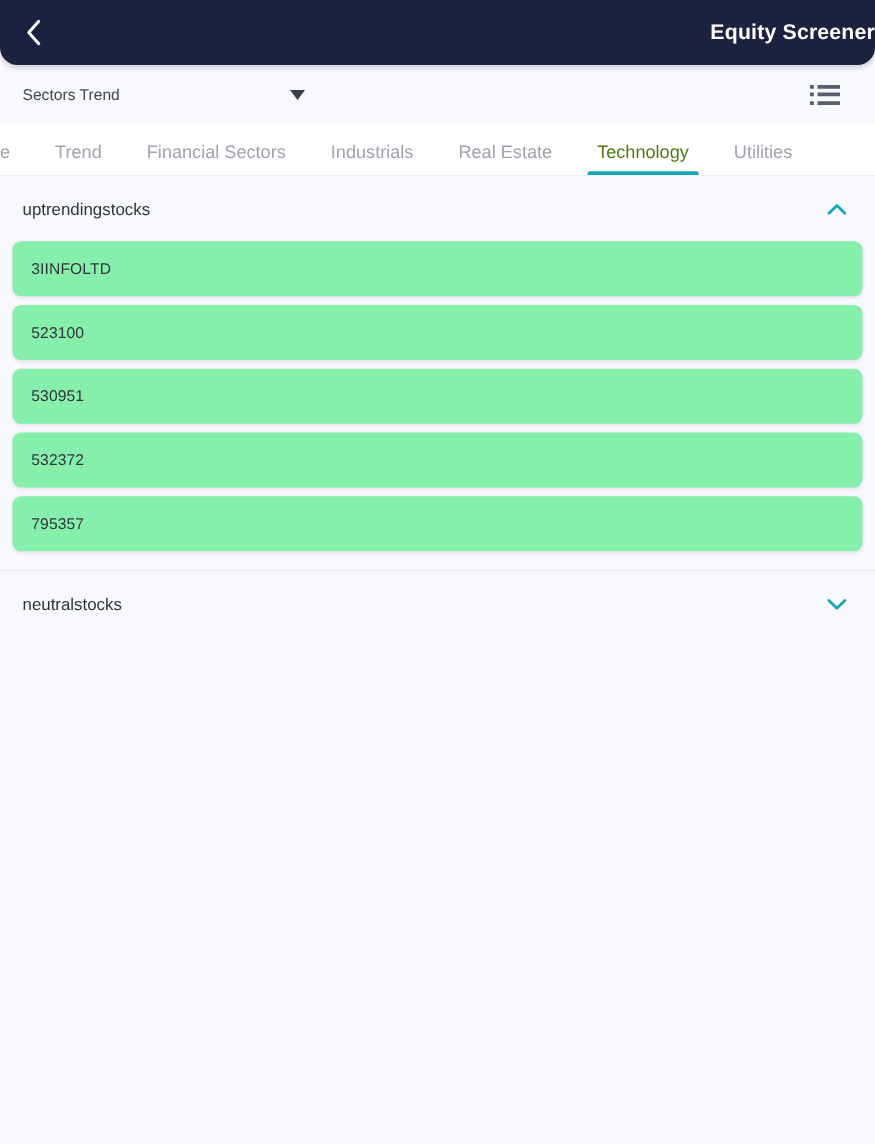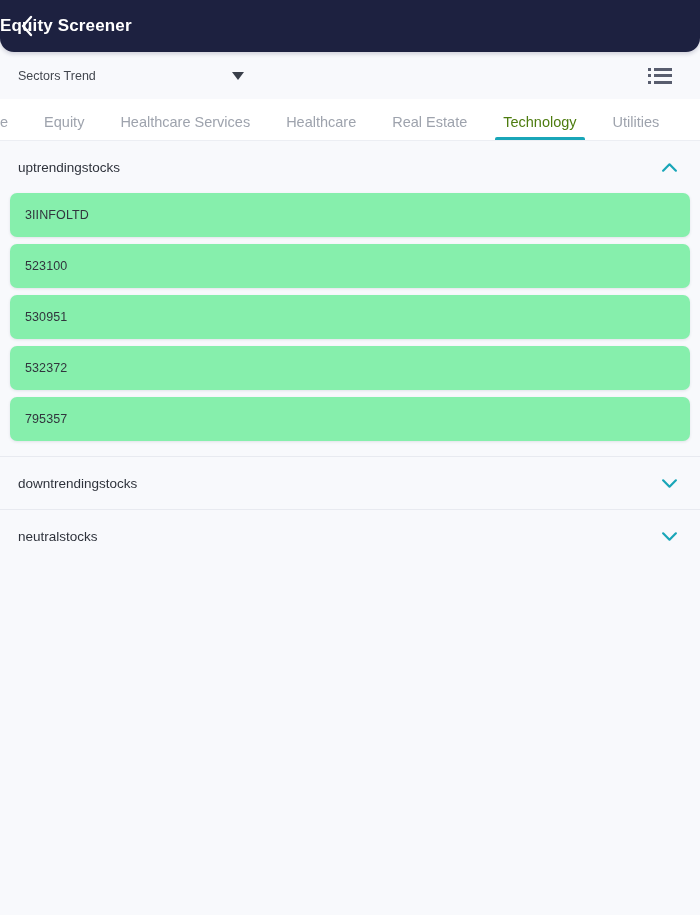--- a/index.html
+++ b/index.html
@@ -32,21 +32,21 @@
     display: flex;
     align-items: center;
     justify-content: center;
     cursor: pointer;
     padding-left: 4px;
   }
   .back-btn svg { display: block; }
   .appbar-title {
     position: absolute;
     left: 0; right: 0;
-    text-align: left;
+    text-align: right;
     color: #ffffff;
     font-size: 17px;
     font-weight: bold;
     letter-spacing: 0.15px;
     pointer-events: none;
   }
 
   
   .filter-row {
     height: 47px;
@@ -221,23 +221,23 @@
     <span class="list-icon-row">
       <span class="list-icon-dot"></span>
       <span class="list-icon-bar"></span>
     </span>
   </div>
 </div>
 
 <div class="tabs-wrap">
   <div class="tabs" id="tabs-container">
       <div class="tab">e</div>
-      <div class="tab">Equity</div>
-      <div class="tab">Healthcare Services</div>
-      <div class="tab">Healthcare</div>
+      <div class="tab">Trend</div>
+      <div class="tab">Financial Sectors</div>
+      <div class="tab">Industrials</div>
       <div class="tab">Real Estate</div>
       <div class="tab active">Technology</div>
       <div class="tab">Utilities</div>
     </div>
 </div>
 
 <div id="sections-container">
     <div class="section">
       <div class="section-header">
         <span class="section-title">uptrendingstocks</span>
@@ -256,31 +256,20 @@
         </div>
         <div class="card">
           <span class="card-label">530951</span>
         </div>
         <div class="card">
           <span class="card-label">532372</span>
         </div>
         <div class="card">
           <span class="card-label">795357</span>
         </div>
-      </div>
-    </div>
-    <div class="section">
-      <div class="section-divider"></div>
-      <div class="section-header">
-        <span class="section-title">downtrendingstocks</span>
-        <span class="chev">
-          <svg width="17" height="13" viewBox="0 0 16 12" fill="none">
-            <path d="M2 3 L8 9 L14 3" stroke="#19a6b8" stroke-width="2.1" stroke-linecap="round" stroke-linejoin="round"></path>
-          </svg>
-        </span>
       </div>
     </div>
     <div class="section">
       <div class="section-divider"></div>
       <div class="section-header">
         <span class="section-title">neutralstocks</span>
         <span class="chev">
           <svg width="17" height="13" viewBox="0 0 16 12" fill="none">
             <path d="M2 3 L8 9 L14 3" stroke="#19a6b8" stroke-width="2.1" stroke-linecap="round" stroke-linejoin="round"></path>
           </svg>

